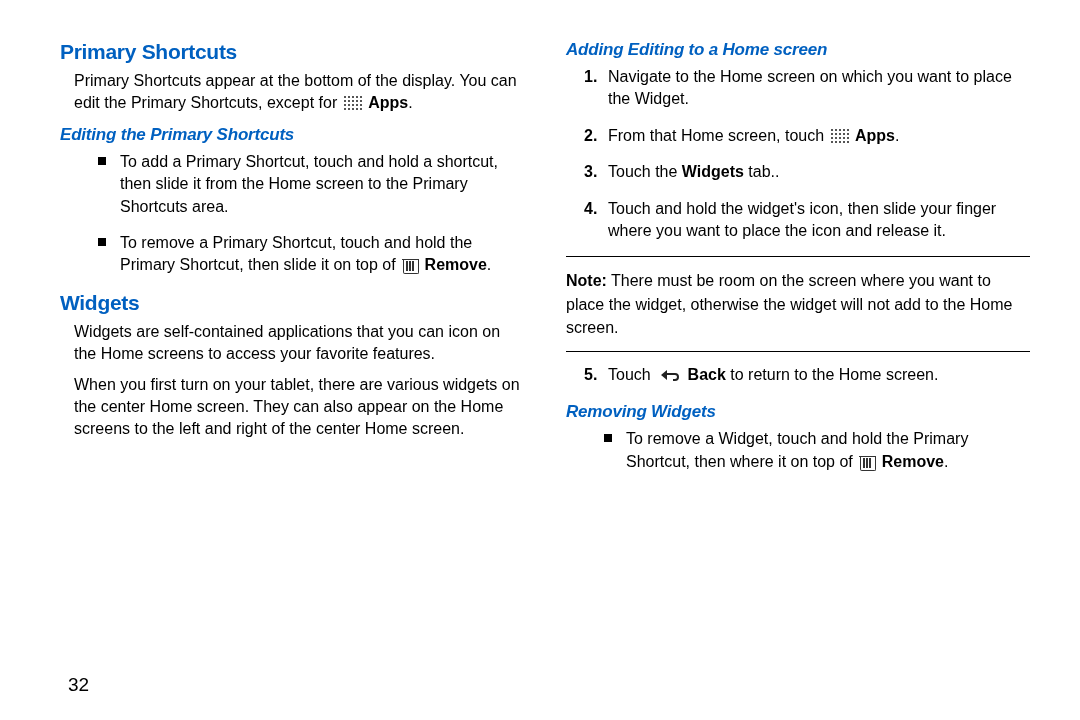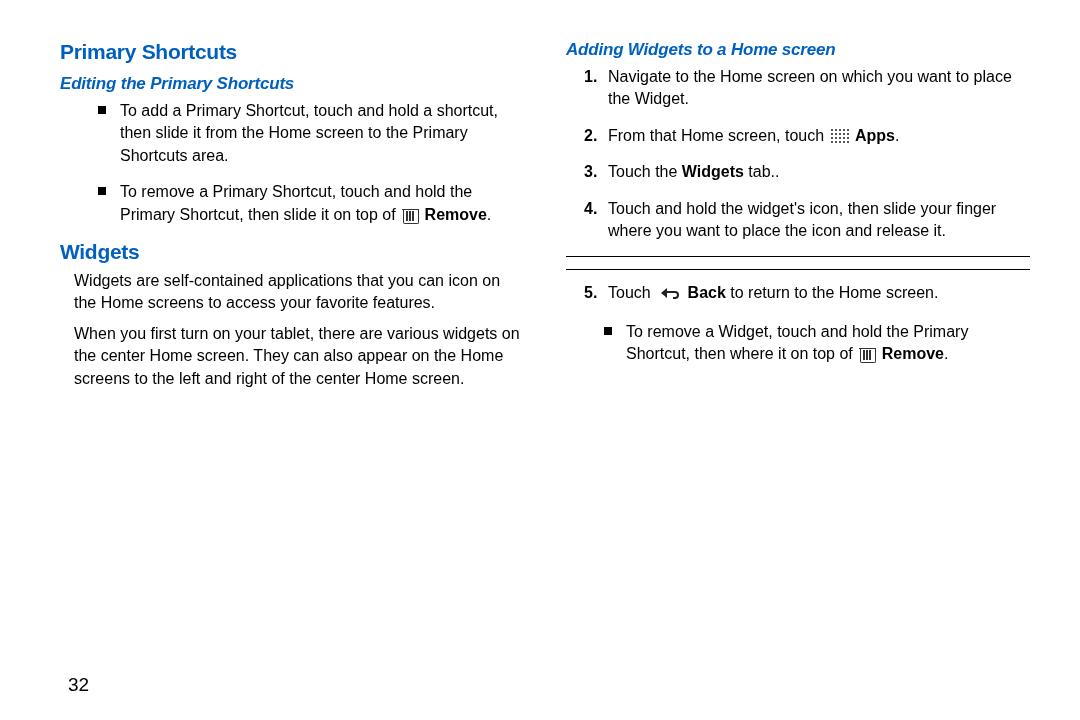--- a/index.html
+++ b/index.html
@@ -32,61 +32,72 @@
   b{font-weight:700}
 </style>
 </head>
 <body>
 
 <div class="page">
   <div class="cols">
 
     <div class="col">
       <h2 class="blue">Primary Shortcuts</h2>
+      <p>
+        <span>Primary Shortcuts appear at the bottom of the display. You can edit the Primary Shortcuts, except for </span>
+        <span class="apps-grid inline-icon"><span></span><span></span><span></span><span></span></span>
+        <b>Apps</b><span>.</span>
+      </p>
       <h3 class="blueit">Editing the Primary Shortcuts</h3>
       <ul class="sq">
         <li>To add a Primary Shortcut, touch and hold a shortcut, then slide it from the Home screen to the Primary Shortcuts area.</li>
         <li>
           <span>To remove a Primary Shortcut, touch and hold the Primary Shortcut, then slide it on top of </span>
           <span class="trash"><i></i></span>
           <b>Remove</b><span>.</span>
         </li>
       </ul>
       <h2 class="blue">Widgets</h2>
       <p>Widgets are self-contained applications that you can icon on the Home screens to access your favorite features.</p>
       <p>When you first turn on your tablet, there are various widgets on the center Home screen. They can also appear on the Home screens to the left and right of the center Home screen.</p>
     </div>
 
     <div class="col">
-      <h3 class="blueit" style="margin-top:0">Adding Widgets to a Home screen</h3>
+      <h3 class="blueit" style="margin-top:0">Adding Editing to a Home screen</h3>
       <ol class="num">
         <li>Navigate to the Home screen on which you want to place the Widget.</li>
         <li>
           <span>From that Home screen, touch </span>
           <span class="apps-grid inline-icon"><span></span><span></span><span></span><span></span></span>
           <b>Apps</b><span>.</span>
         </li>
         <li>
           <span>Touch the </span><b>Widgets</b><span> tab.</span>.
         </li>
         <li>Touch and hold the widget's icon, then slide your finger where you want to place the icon and release it.</li>
       </ol>
       <hr class="dline">
+      <div class="notebox">
+        <span class="nt">
+          <b>Note:</b><span> There must be room on the screen where you want to place the widget, otherwise the widget will not add to the Home screen.</span>
+        </span>
+      </div>
       <hr class="dline">
       <ol class="num" start="5" style="counter-reset:step 4">
         <li>
           <span>Touch </span>
           <span class="backarrow">
             <svg width="22" height="14" viewBox="0 0 22 14">
                 <path d="M3 7 L9 2 L9 5 L17 5 A4 4 0 0 1 17 13 L15 13 L15 11 L17 11 A2 2 0 0 0 17 7 L9 7 L9 12 Z" fill="#222"></path>
               </svg>
           </span>
           <b>Back</b><span> to return to the Home screen.</span>
         </li>
       </ol>
+      <h3 class="blueit">Removing Widgets</h3>
       <ul class="sq">
         <li>
           <span>To remove a Widget, touch and hold the Primary Shortcut, then where it on top of </span>
           <span class="trash"><i></i></span>
           <b>Remove</b><span>.</span>
         </li>
       </ul>
     </div>
   </div>
   <div class="pagenum">32</div>

